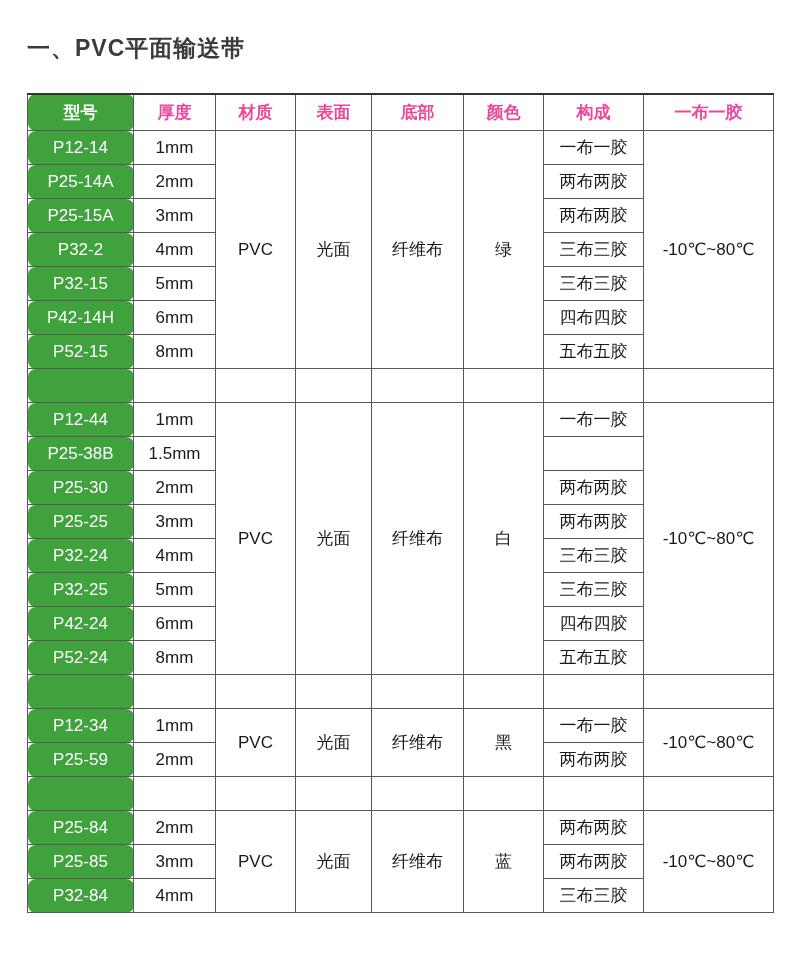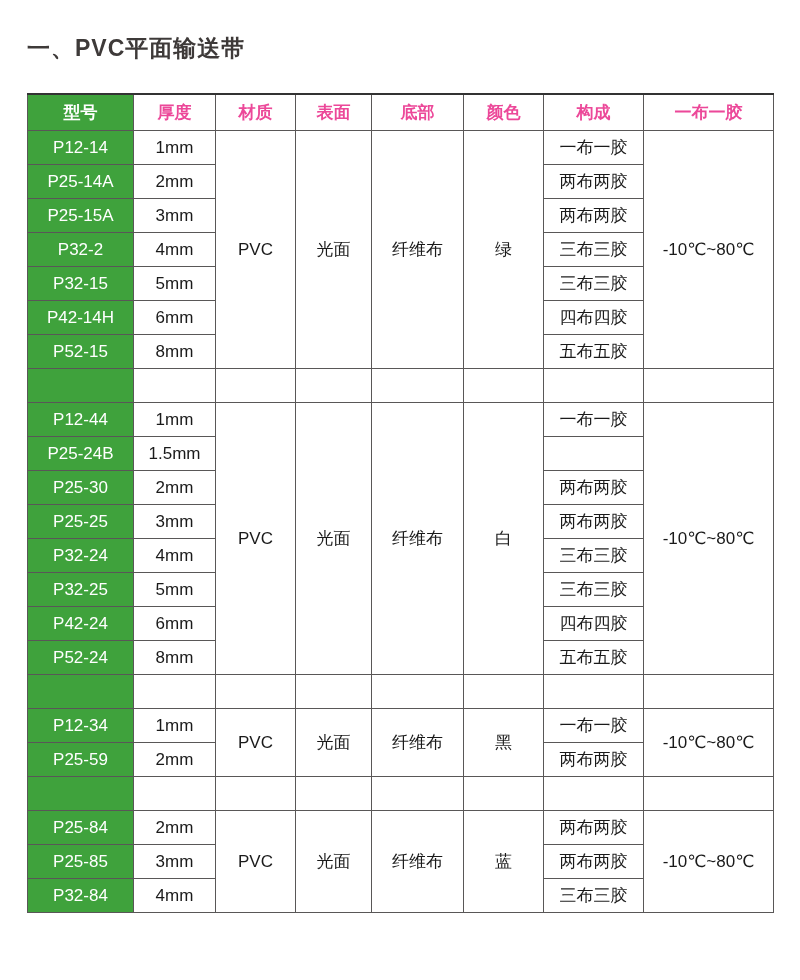--- a/index.html
+++ b/index.html
@@ -29,21 +29,21 @@
     vertical-align:middle;
     padding:0;
     font-size:17px;
     color:#1a1a1a;
     overflow:hidden;
     white-space:nowrap;
   }
   .spec thead tr{height:37px;}
   .spec tbody tr{height:34px;}
   .spec th{font-weight:bold;font-size:17px;color:#ec4899;}
-  .green{background:#3FA23C;color:#ffffff !important;}
+  .green{background:#3FA23C;color:#ffffff !important;border-radius:8px;}
   th.green{color:#ffffff !important;}
   td.model{color:#ffffff;}
 </style>
 </head>
 <body>
 
 <h1 class="page-title">一、PVC平面输送带</h1>
 
 <table class="spec">
   <colgroup>
@@ -126,21 +126,21 @@
       <td class="green model">P12-44</td>
       <td>1mm</td>
       <td rowspan="8">PVC</td>
       <td rowspan="8">光面</td>
       <td rowspan="8">纤维布</td>
       <td rowspan="8">白</td>
       <td>一布一胶</td>
       <td rowspan="8">-10℃~80℃</td>
     </tr>
     <tr>
-      <td class="green model">P25-24B</td>
+      <td class="green model">P25-38B</td>
       <td>1.5mm</td>
       <td></td>
     </tr>
     <tr>
       <td class="green model">P25-30</td>
       <td>2mm</td>
       <td>两布两胶</td>
     </tr>
     <tr>
       <td class="green model">P25-25</td>

